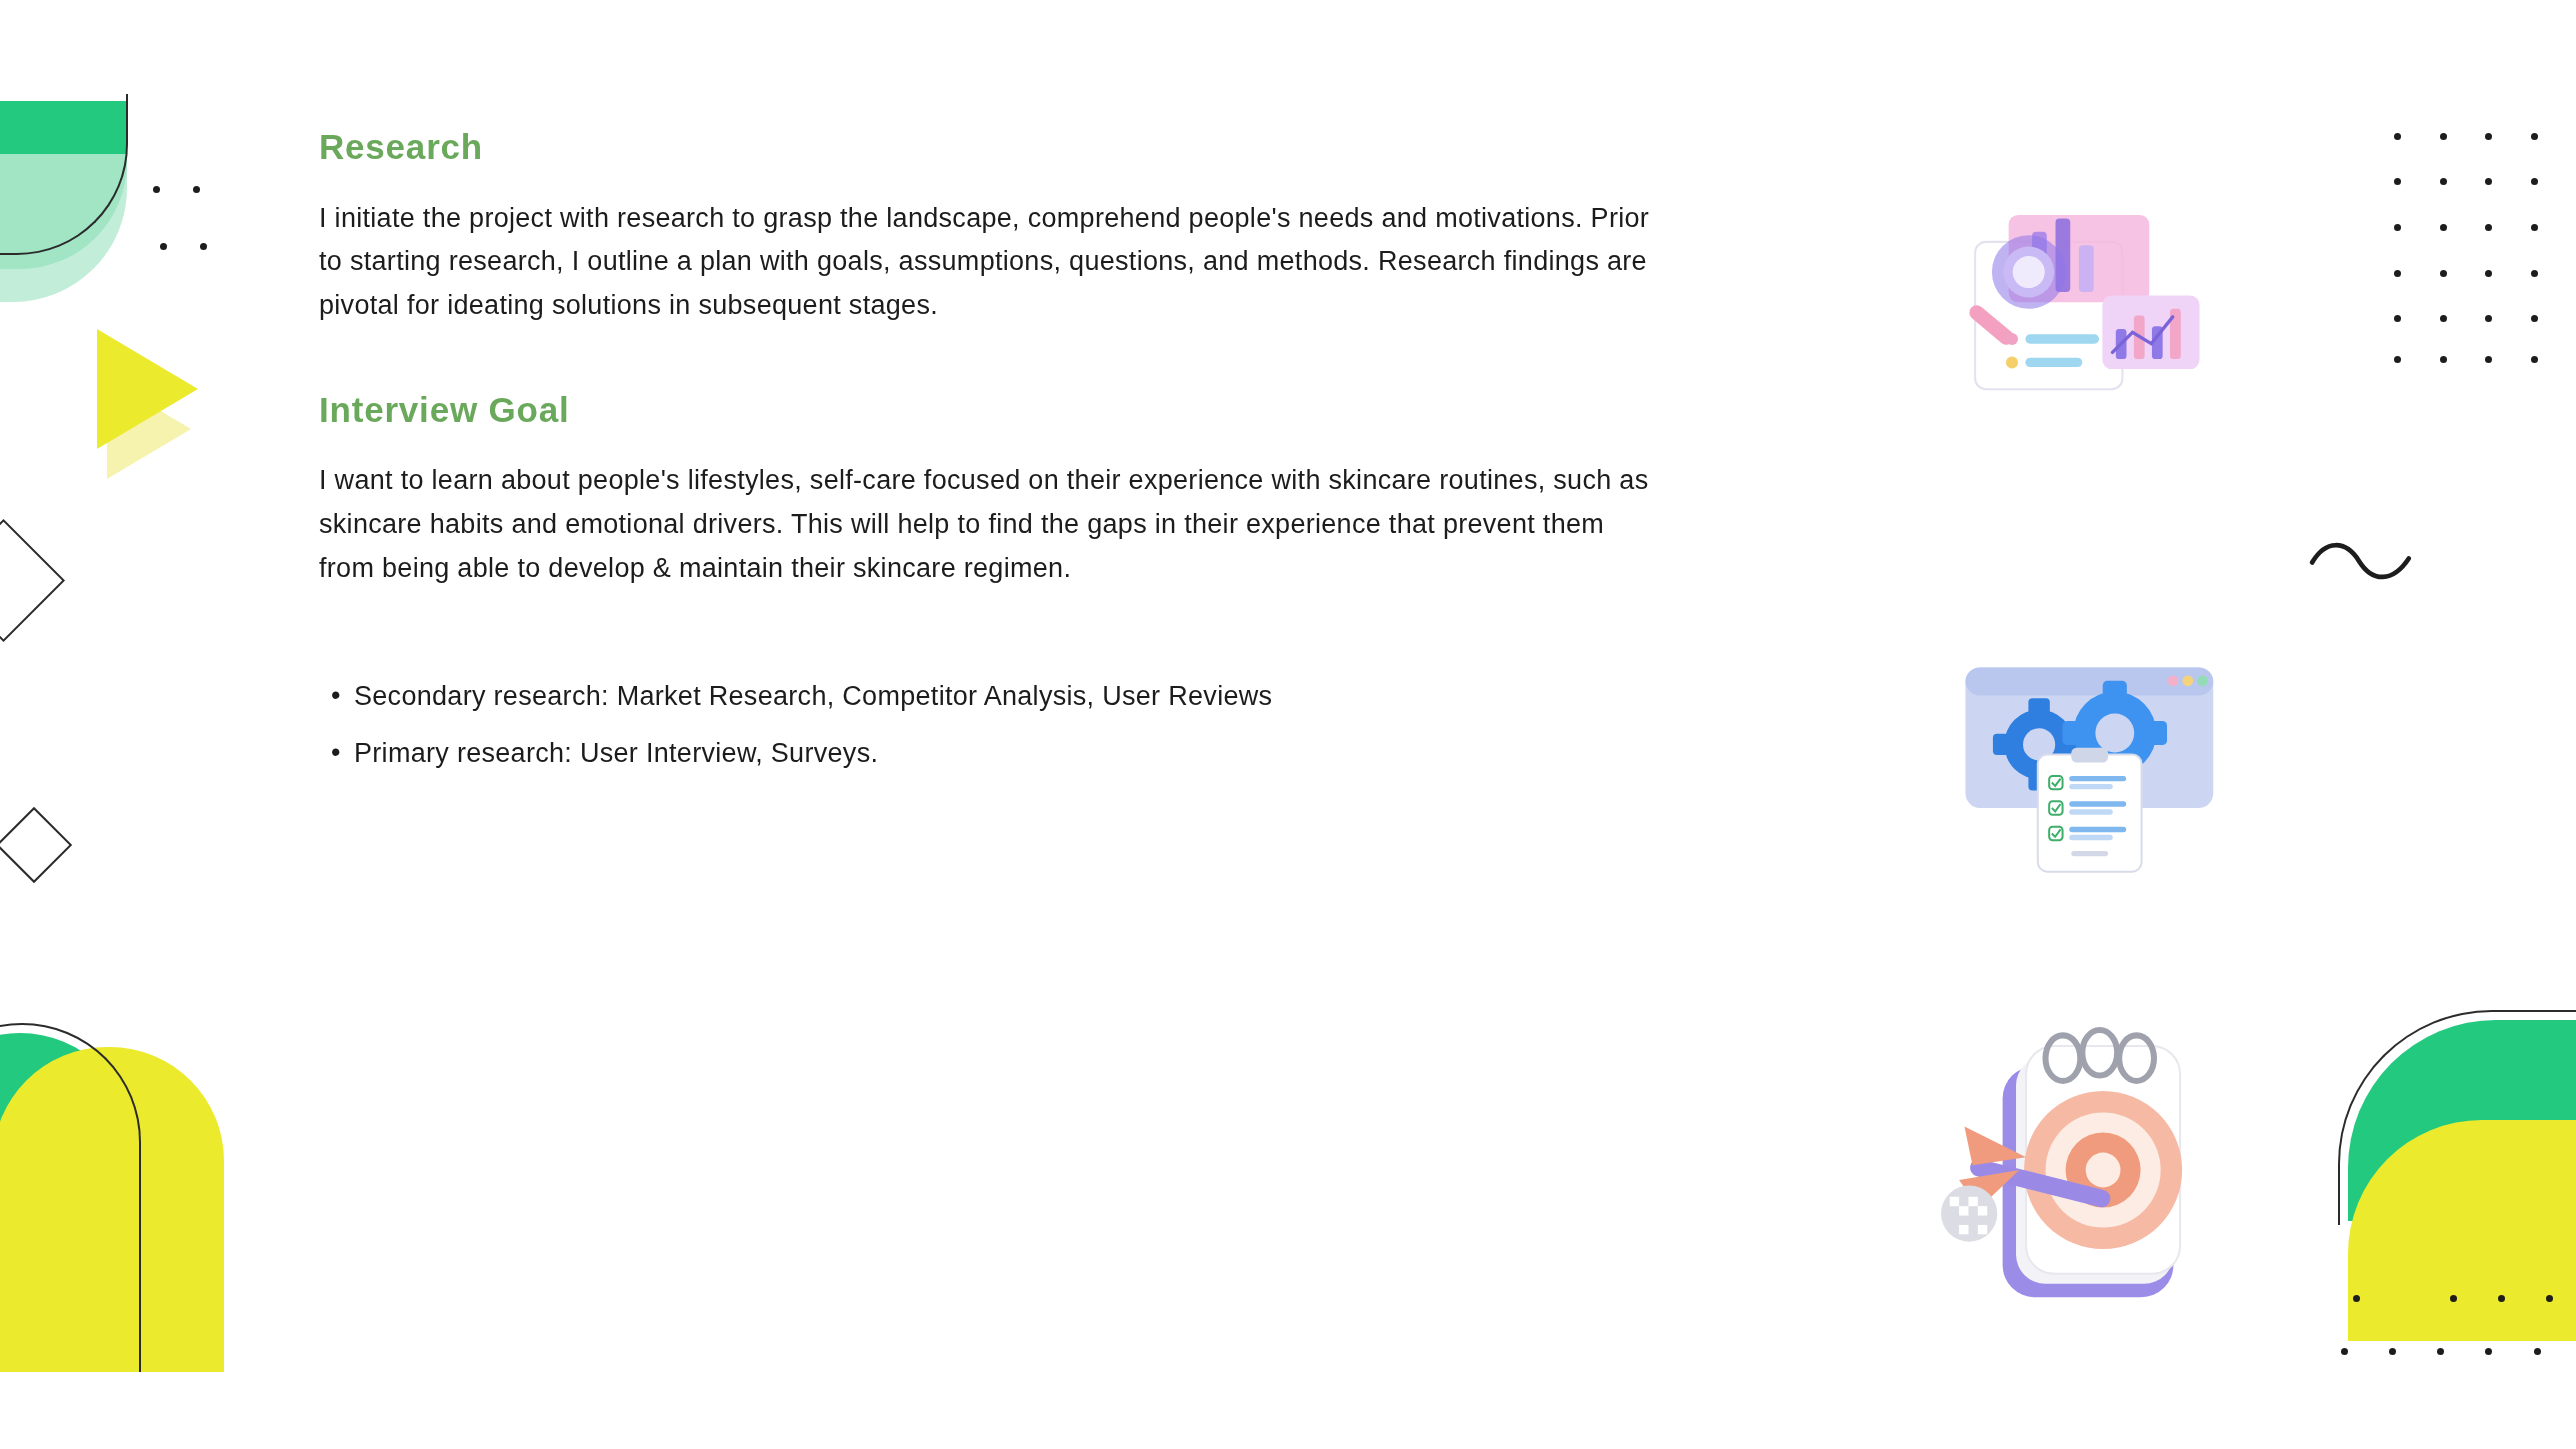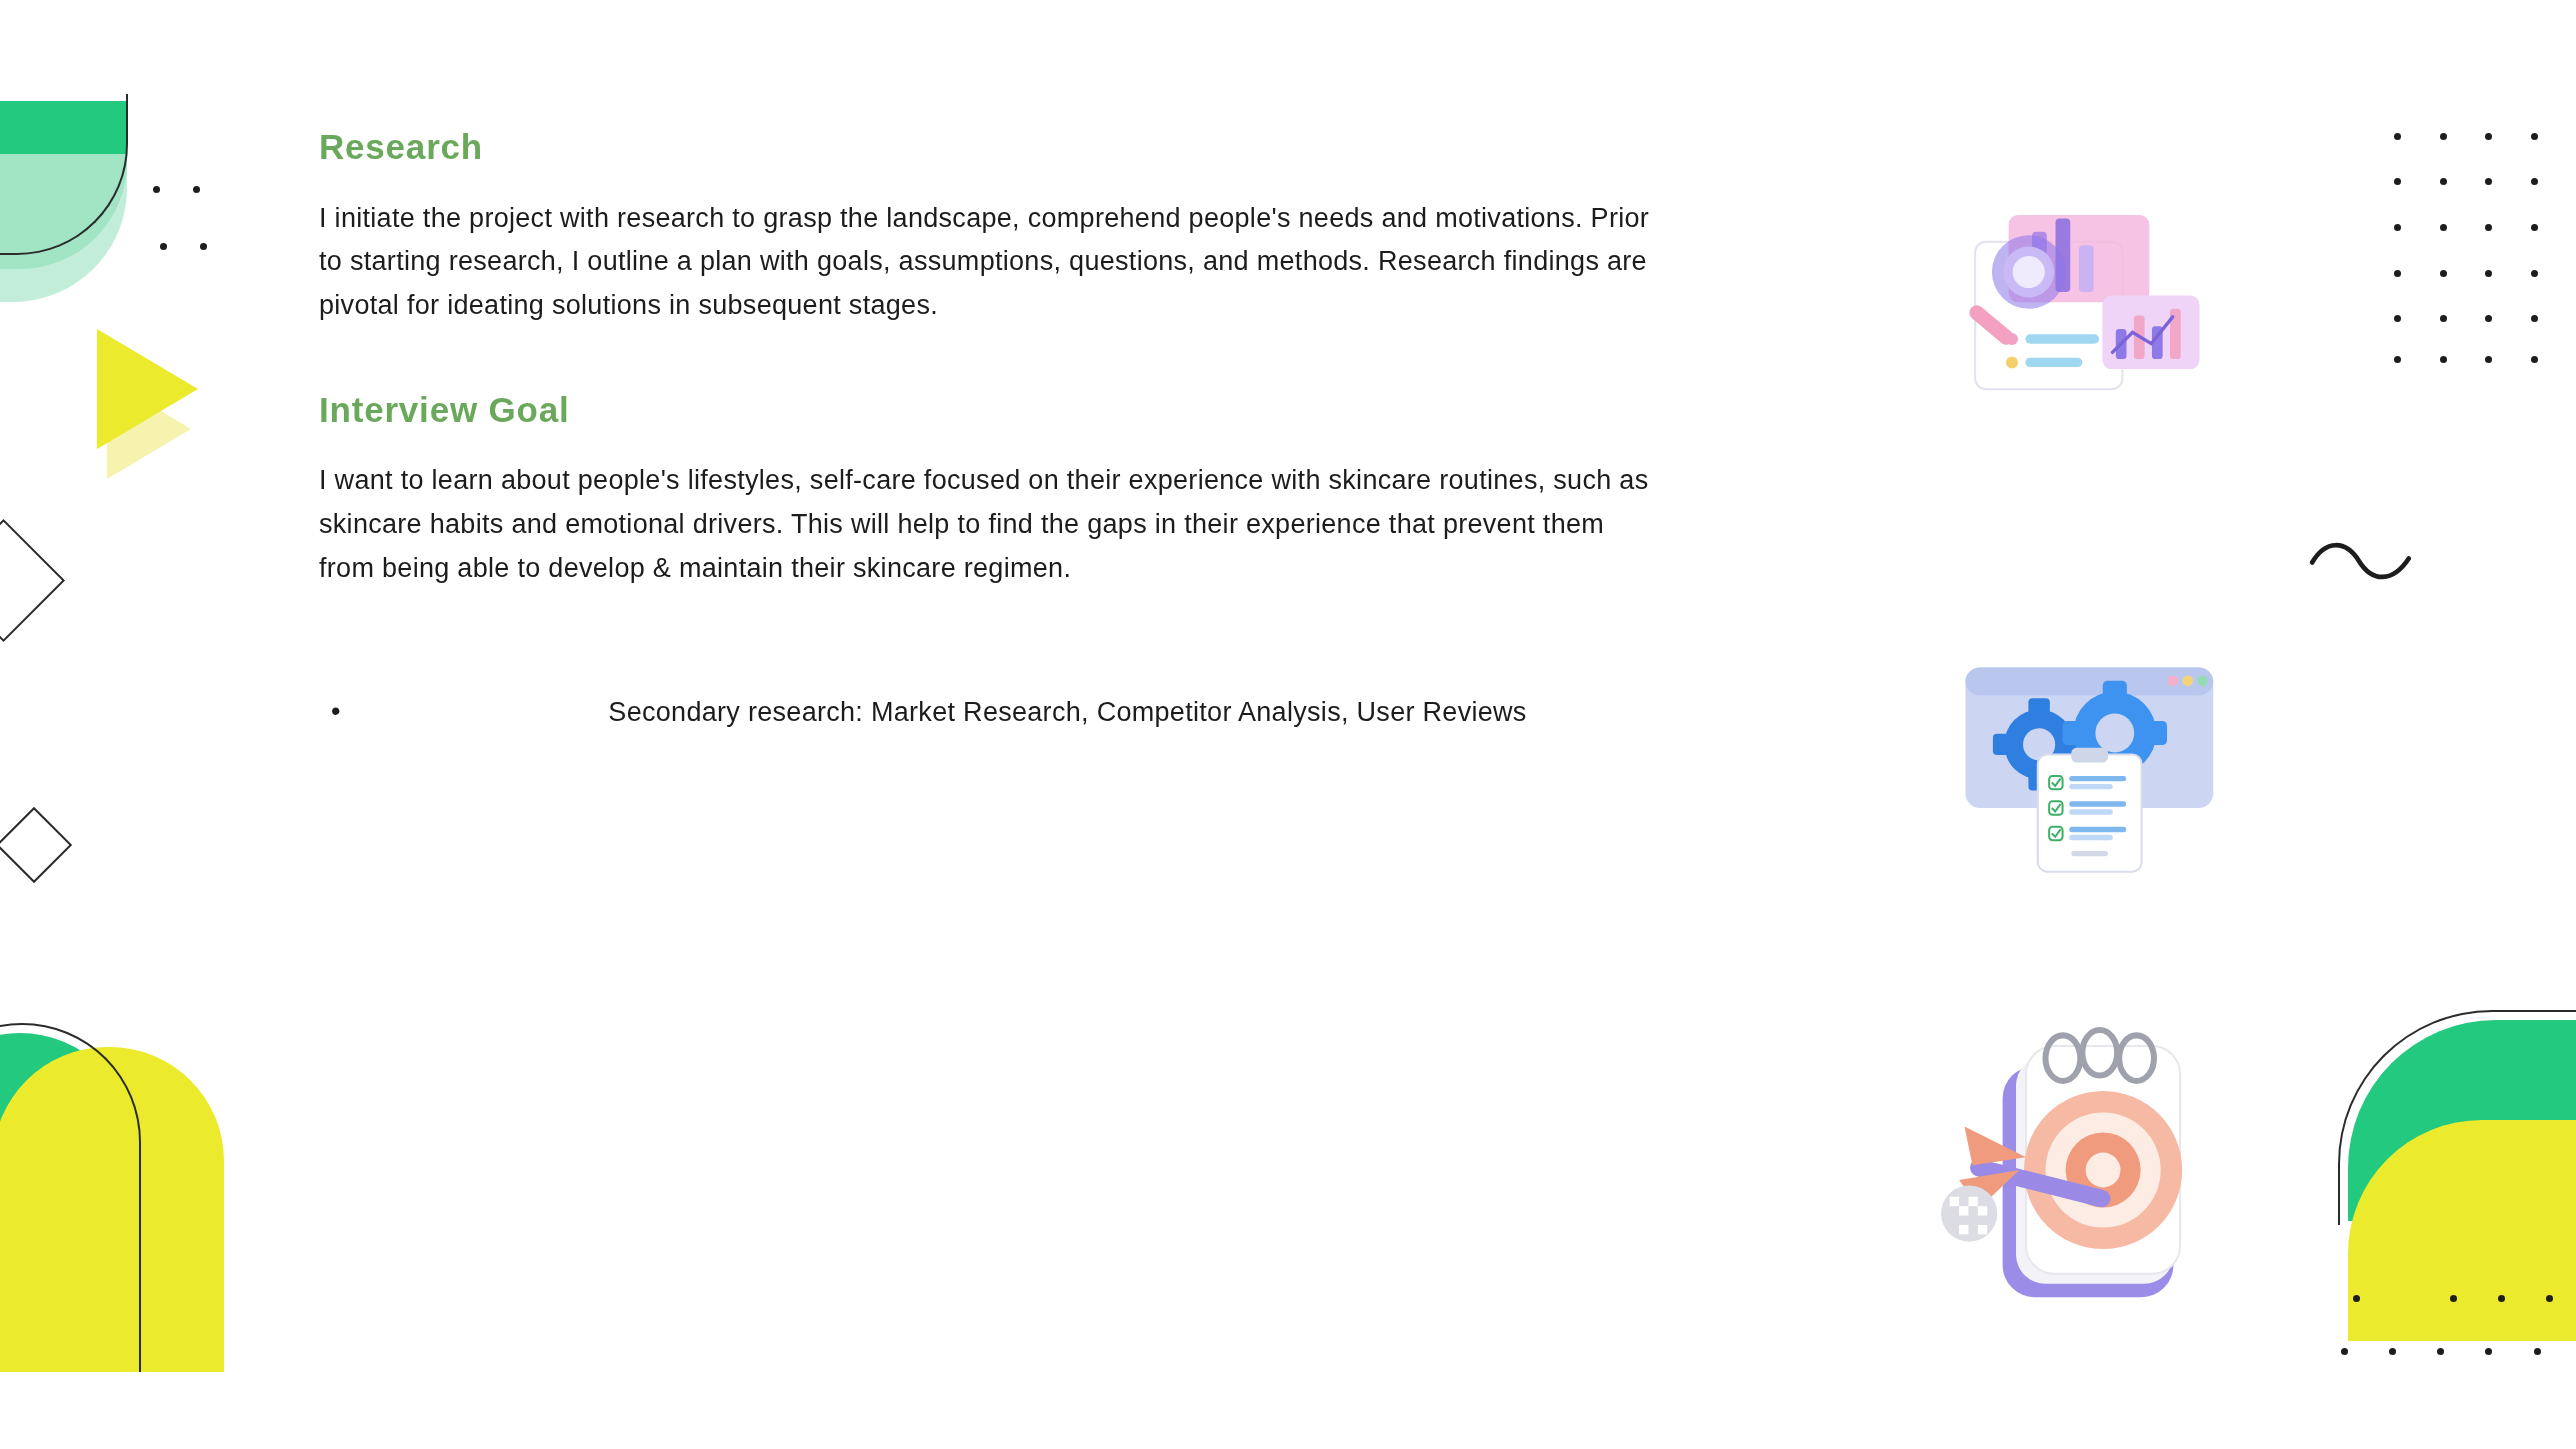--- a/index.html
+++ b/index.html
@@ -144,22 +144,21 @@
     color: #1c1c1c;
     font-size: 27px;
     line-height: 1.62;
     letter-spacing: 0.3px;
     max-width: 1342px;
   }
   .gap-sm { height: 29.5px; }
   .gap-md { height: 62px; }
   ul.methods {
     list-style: none;
-    margin-top: 40px;
-    text-align: center;
+    margin-top: 24px;
   }
   ul.methods li {
     position: relative;
     color: #1c1c1c;
     font-size: 27px;
     line-height: 1.55;
     letter-spacing: 0.3px;
     padding-left: 35px;
     margin-bottom: 14.8px;
   }
@@ -354,17 +353,18 @@
 
     <h2 class="heading">Interview Goal</h2>
     <div class="gap-sm"></div>
     <p class="body">I want to learn about people's lifestyles, self-care focused on their experience with skincare routines, such as skincare habits and emotional drivers. This will help to find the gaps in their experience that prevent them from being able to develop &amp; maintain their skincare regimen.</p>
 
     <div class="gap-md"></div>
 
 
     <ul class="methods">
       <li>Secondary research: Market Research, Competitor Analysis, User Reviews</li>
+      <li>Primary research: User Interview, Surveys.</li>
     </ul>
   </div>
 
 </div>
 
 
 </body></html>

